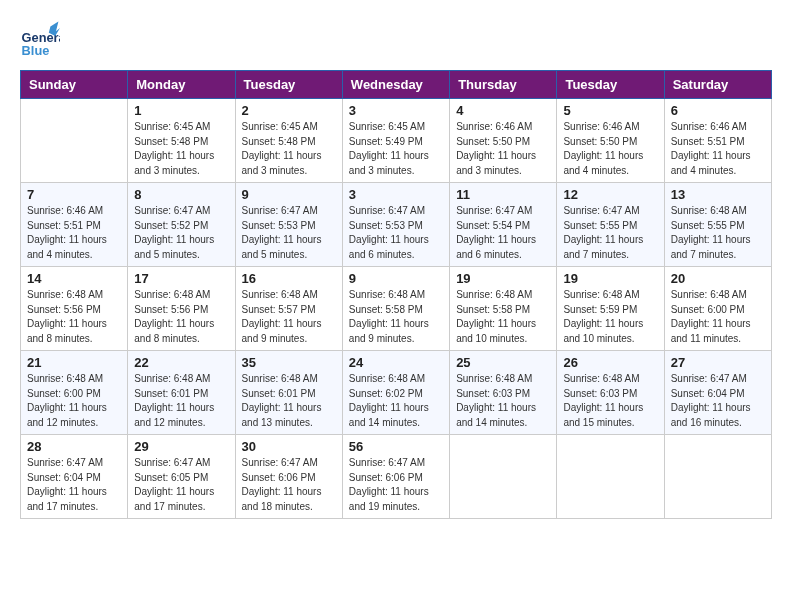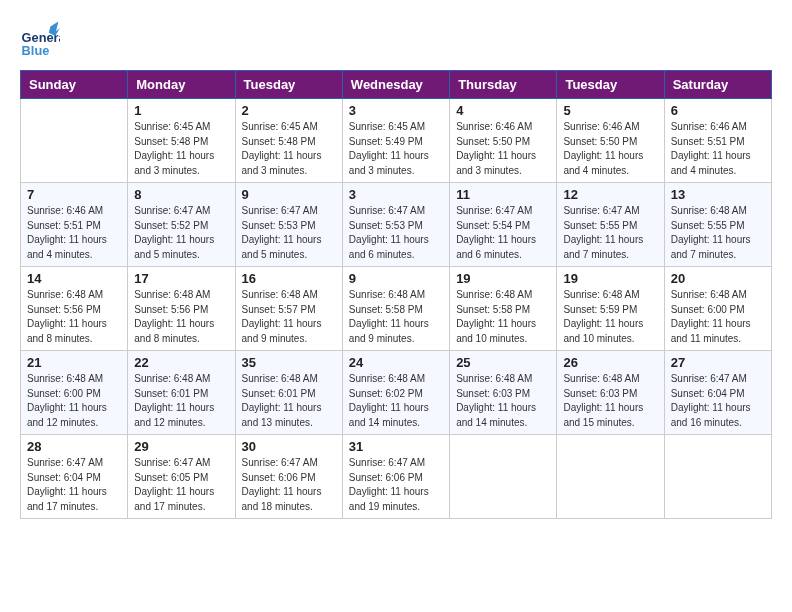--- a/index.html
+++ b/index.html
@@ -236,21 +236,21 @@
         </td>
         <td>
           <span class="day-num">29</span>
           <div class="cell-info">Sunrise: 6:47 AM<br>Sunset: 6:05 PM<br>Daylight: 11 hours and 17 minutes.</div>
         </td>
         <td>
           <span class="day-num">30</span>
           <div class="cell-info">Sunrise: 6:47 AM<br>Sunset: 6:06 PM<br>Daylight: 11 hours and 18 minutes.</div>
         </td>
         <td>
-          <span class="day-num">31</span>
+          <span class="day-num">56</span>
           <div class="cell-info">Sunrise: 6:47 AM<br>Sunset: 6:06 PM<br>Daylight: 11 hours and 19 minutes.</div>
         </td>
         <td class="empty-cell"></td>
         <td class="empty-cell"></td>
         <td class="empty-cell"></td>
       </tr>
     </tbody>
 </table>
 
 </body></html>

